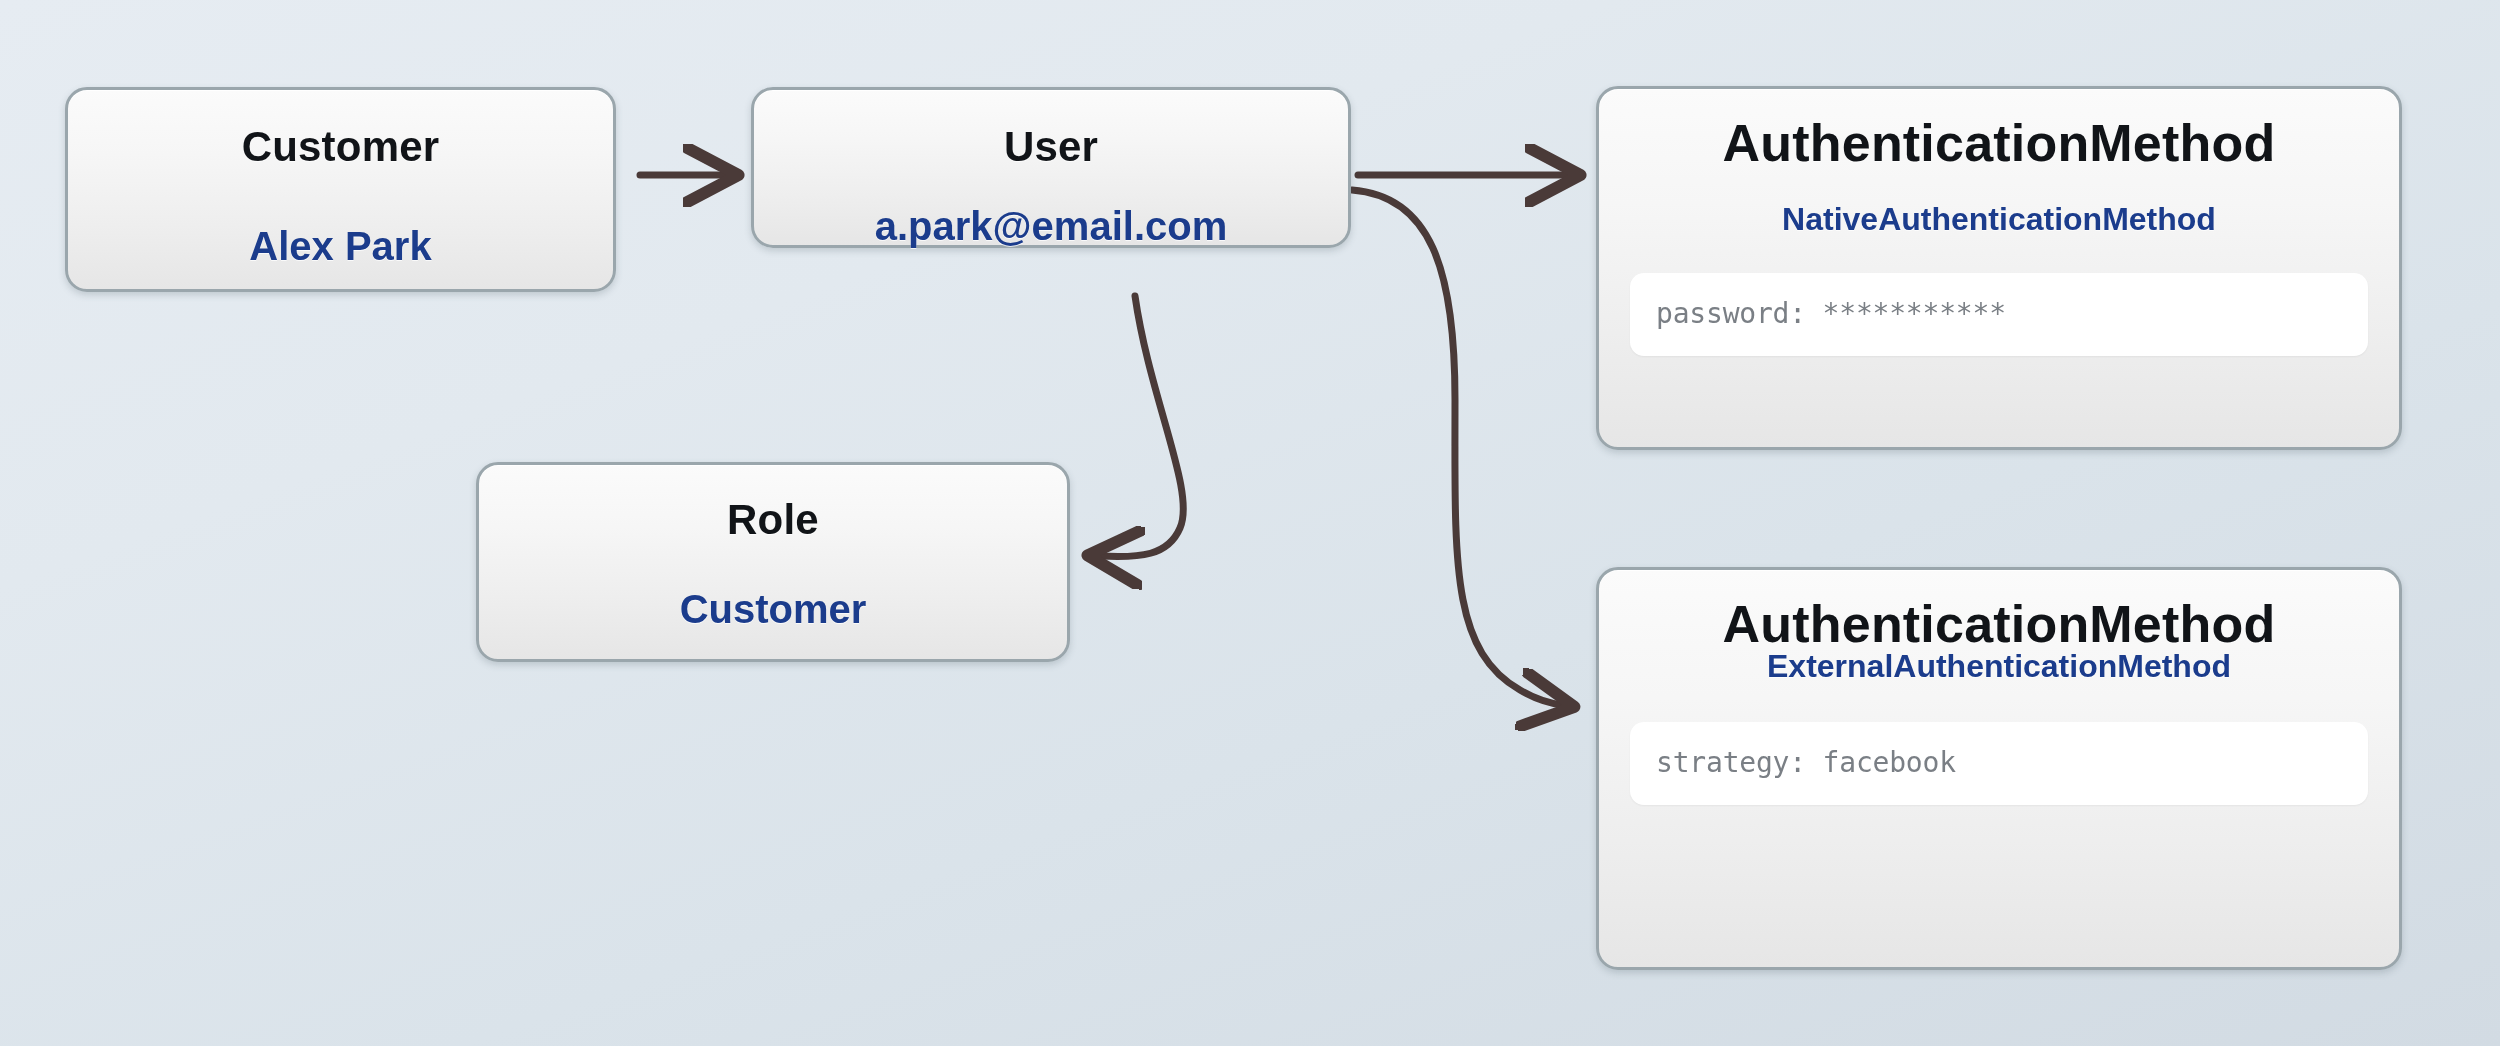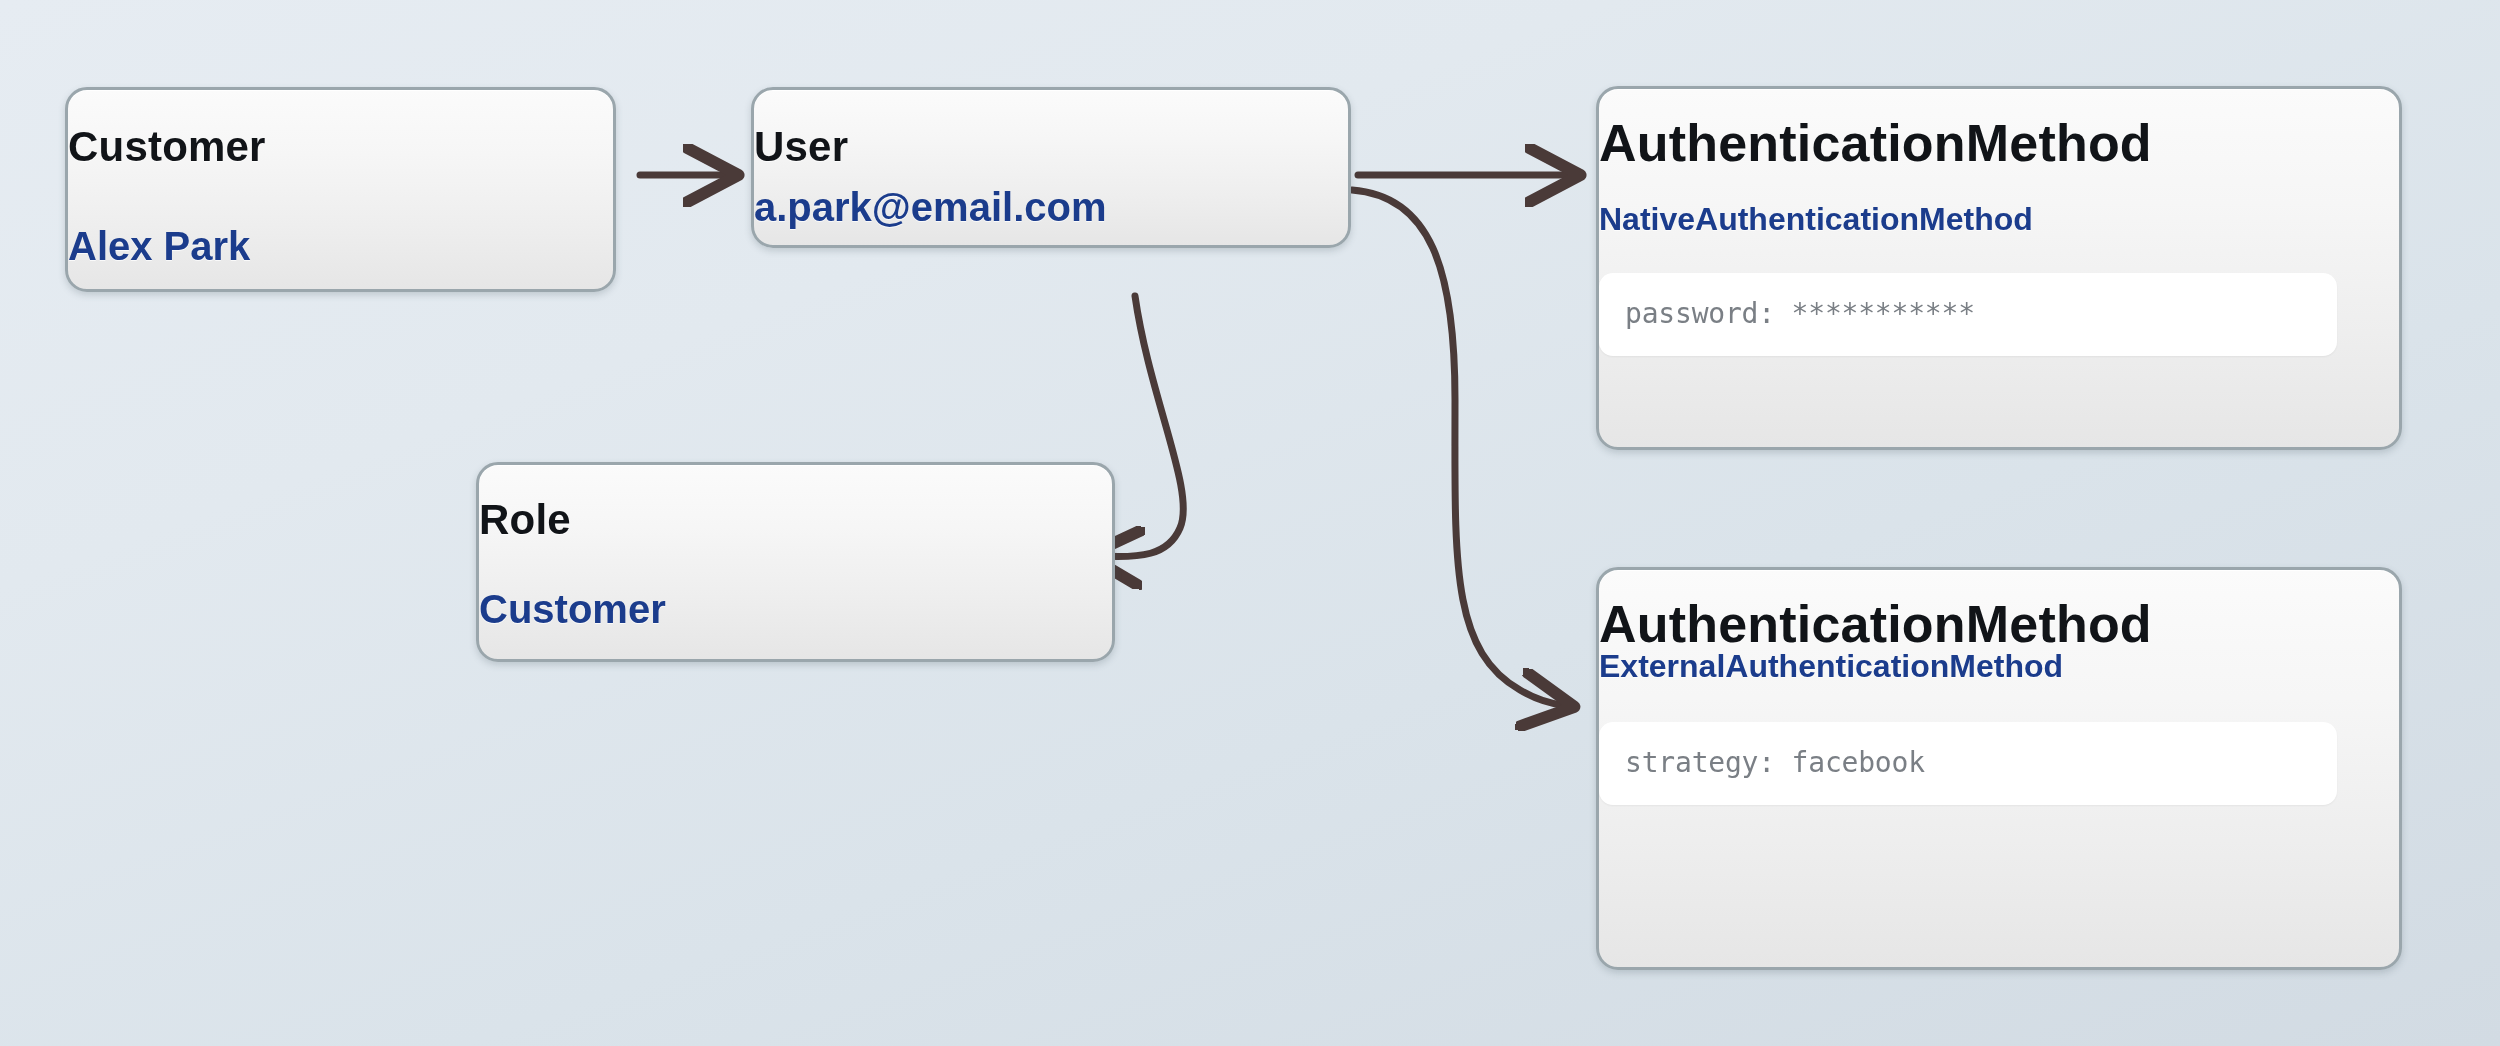--- a/index.html
+++ b/index.html
@@ -33,21 +33,21 @@
   .node {
     position: absolute;
     box-sizing: border-box;
     border: 3px solid #9aa6ac;
     border-radius: 22px;
     background: linear-gradient(180deg, #fbfbfb 0%, #f6f6f6 32%, #eeeeee 68%, #e6e6e6 100%);
     box-shadow: 0 3px 7px rgba(70, 85, 95, 0.22),
                 inset 0 1px 0 rgba(255,255,255,0.85);
     display: flex;
     flex-direction: column;
-    align-items: flex-start;
+    align-items: center;
   }
   .node-title {
     font-weight: bold;
     color: #111418;
     letter-spacing: .2px;
     text-align: center;
     white-space: nowrap;
     text-shadow: 0 1px 0 rgba(255,255,255,0.75);
   }
   .node-value {
@@ -79,26 +79,26 @@
     font-size: 28px;
     line-height: 1.33;
     color: #7a7f85;
     white-space: pre;
     letter-spacing: -0.2px;
   }
 
   
   #node-customer { left: 65px;   top: 87px;  width: 551px;  height: 205px; padding-top: 36px; }
   #node-user     { left: 751px;  top: 87px;  width: 600px;  height: 161px; padding-top: 36px; }
-  #node-role     { left: 476px;  top: 462px; width: 639px;  height: 200px; padding-top: 34px; }
+  #node-role     { left: 476px;  top: 462px; width: 594px;  height: 200px; padding-top: 34px; }
   #node-auth-native   { left: 1596px; top: 86px;  width: 806px; height: 364px; padding-top: 28px; }
   #node-auth-external { left: 1596px; top: 567px; width: 806px; height: 403px; padding-top: 28px; }
 
   #node-customer .node-value { margin-top: 58px; }
-  #node-user     .node-value { margin-top: 19px; }
+  #node-user     .node-value { margin-top: 38px; }
   #node-role     .node-value { margin-top: 48px; }
 
   #node-auth-native .node-value   { margin-top: 34px; margin-bottom: 38px; }
   #node-auth-external .node-value { margin-bottom: 40px; }
 </style>
 </head>
 <body>
 
 <div id="canvas">
 

